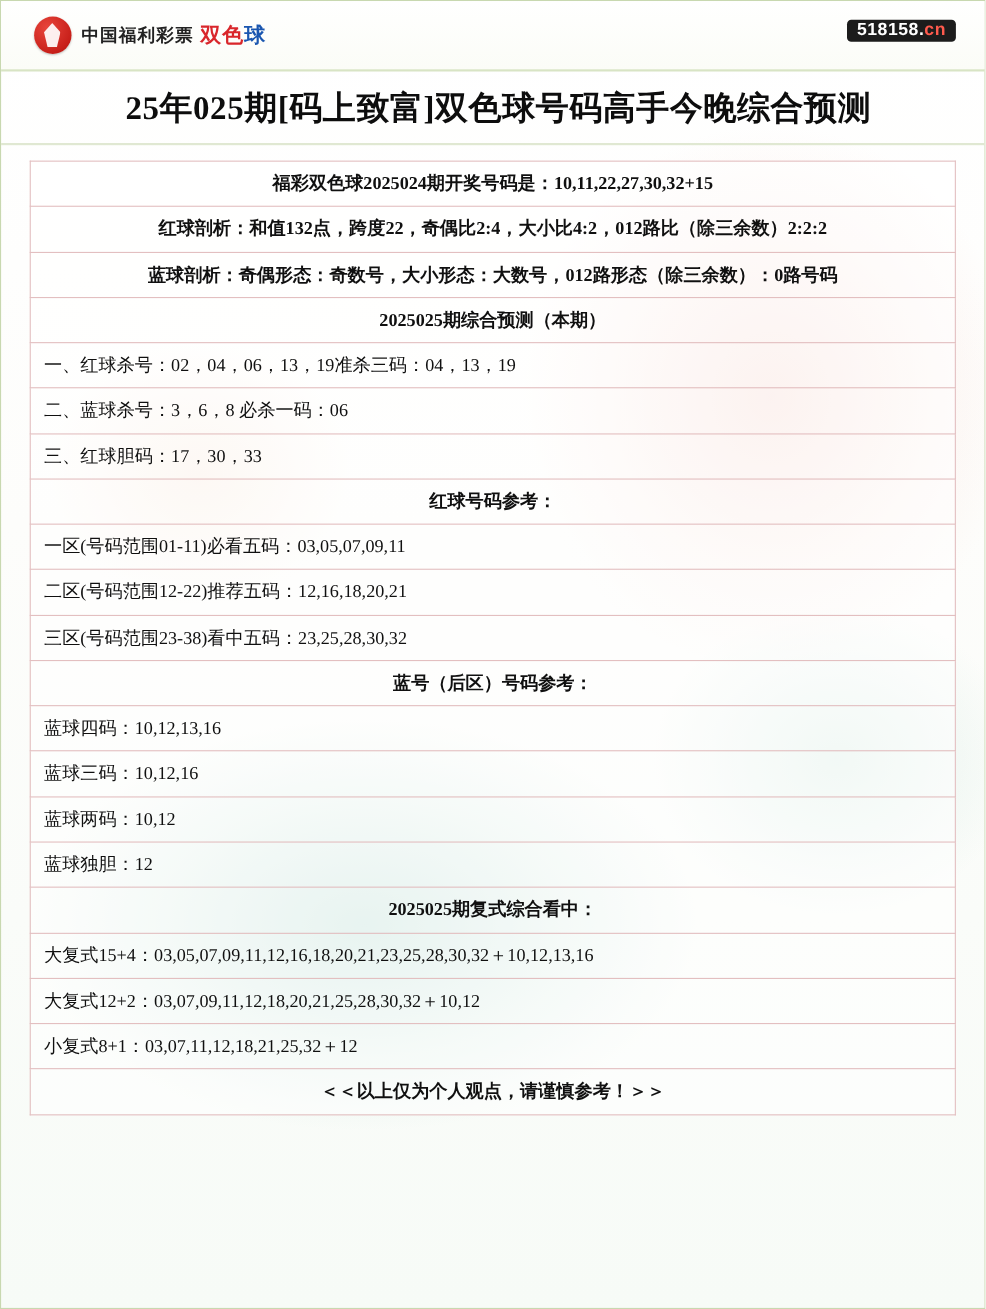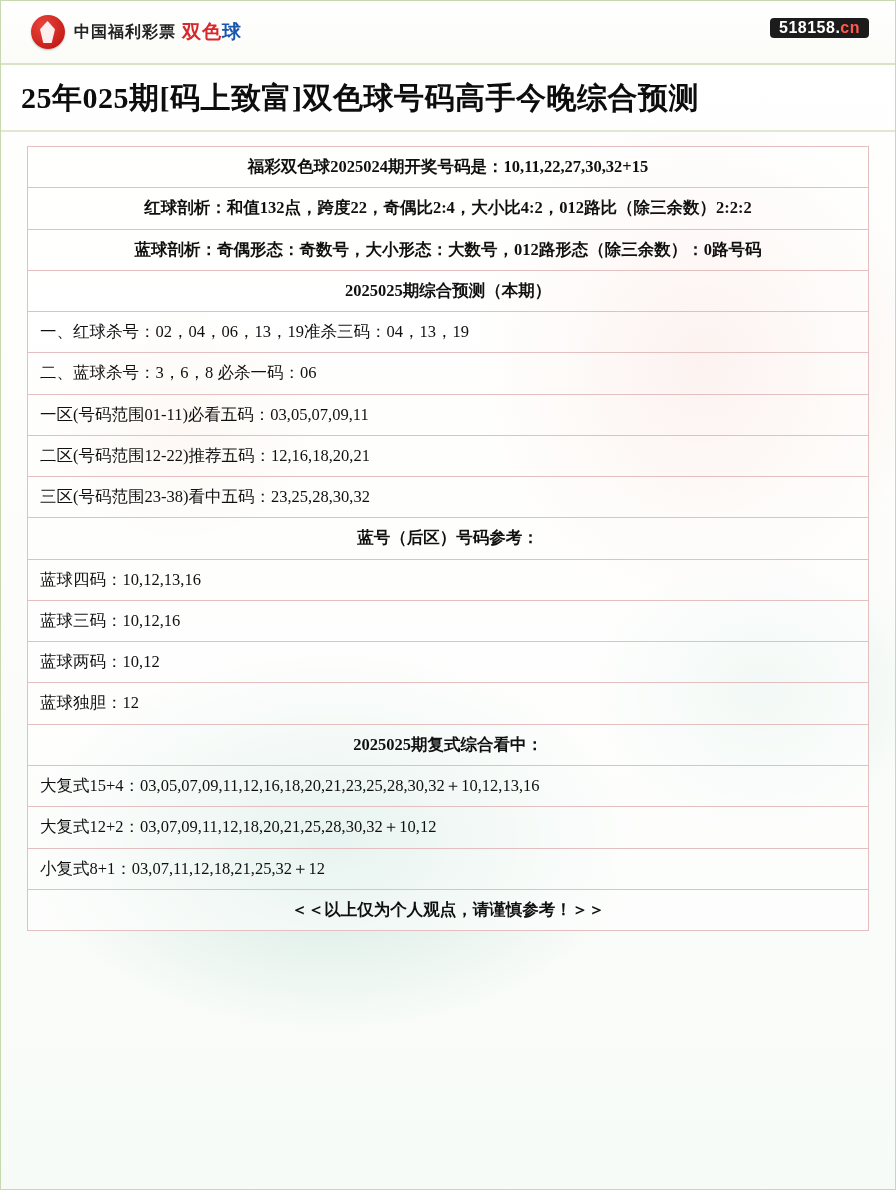--- a/index.html
+++ b/index.html
@@ -87,20 +87,21 @@
     padding: 1px 9px;
     border-radius: 4px;
     letter-spacing: 0.5px;
   }
   .site-badge .dotcn { color: #ff5a4d; }
 
   
   .title {
     margin: 0;
     padding: 13px 10px 11px 20px;
+    text-align: center;
     font-size: 30px;
     font-weight: bold;
     color: #0d0d0d;
     letter-spacing: 0.5px;
     border-bottom: 2px solid #e0e8d2;
     font-family: "Liberation Serif", serif;
   }
 
   
   .content {
@@ -159,20 +160,26 @@
           <tr>
             <td class="center">2025025期综合预测（本期）</td>
           </tr>
           <tr>
             <td class="left">一、红球杀号：02，04，06，13，19准杀三码：04，13，19</td>
           </tr>
           <tr>
             <td class="left">二、蓝球杀号：3，6，8 必杀一码：06</td>
           </tr>
           <tr>
+            <td class="left">三、红球胆码：17，30，33</td>
+          </tr>
+          <tr>
+            <td class="center">红球号码参考：</td>
+          </tr>
+          <tr>
             <td class="left">一区(号码范围01-11)必看五码：03,05,07,09,11</td>
           </tr>
           <tr>
             <td class="left">二区(号码范围12-22)推荐五码：12,16,18,20,21</td>
           </tr>
           <tr>
             <td class="left">三区(号码范围23-38)看中五码：23,25,28,30,32</td>
           </tr>
           <tr>
             <td class="center">蓝号（后区）号码参考：</td>

